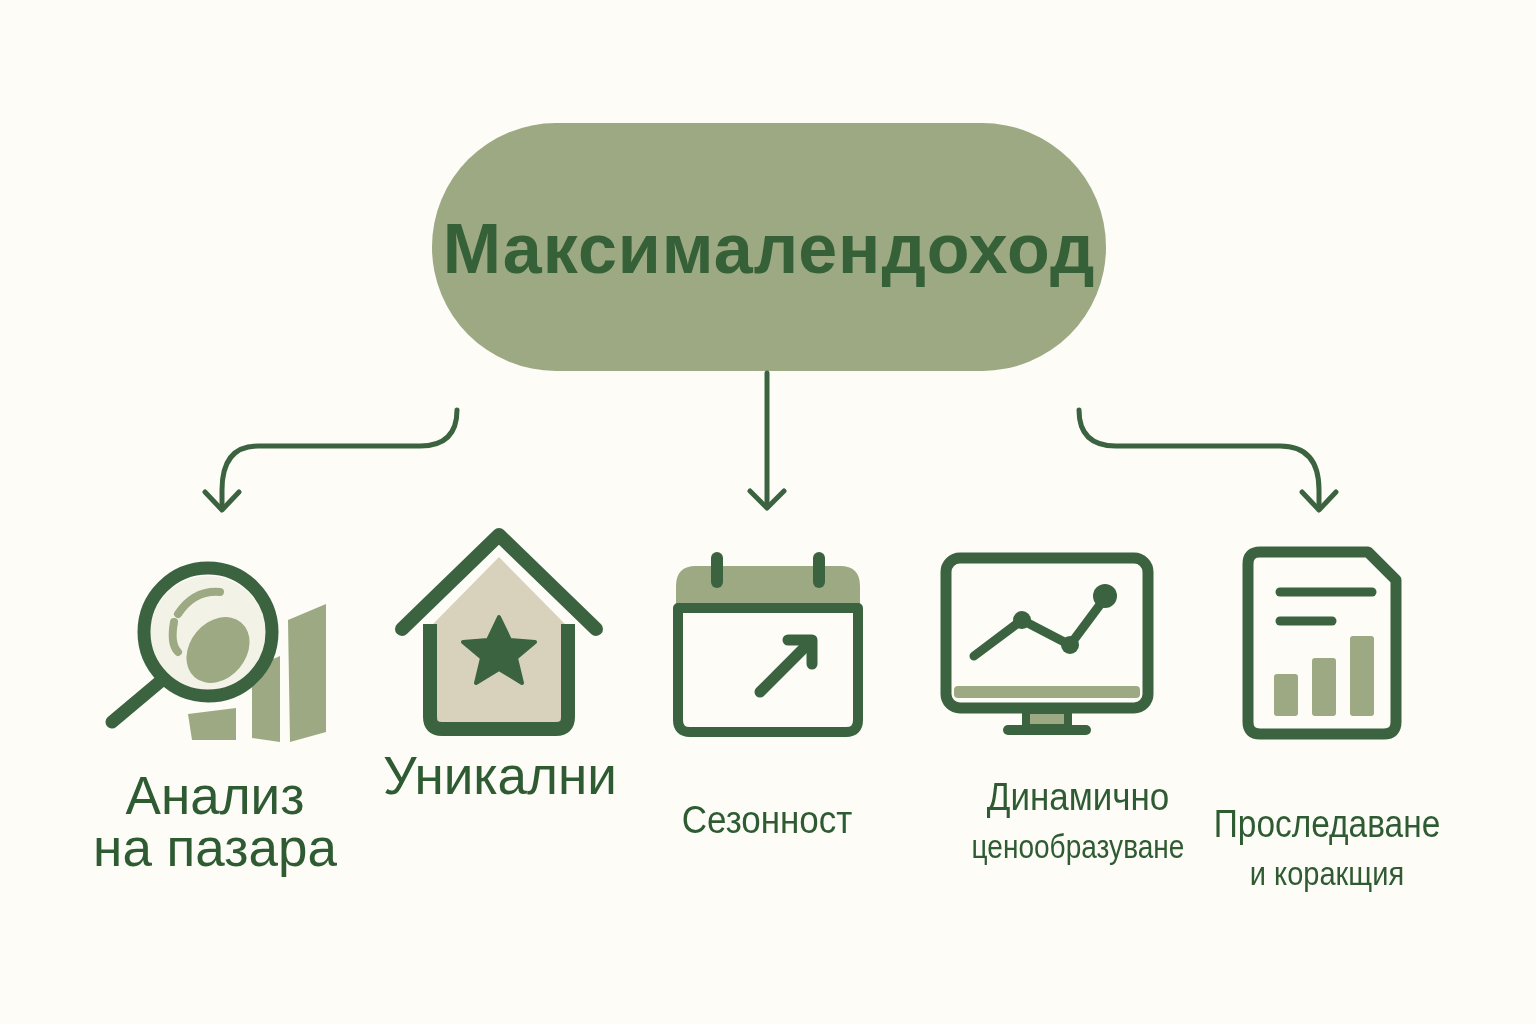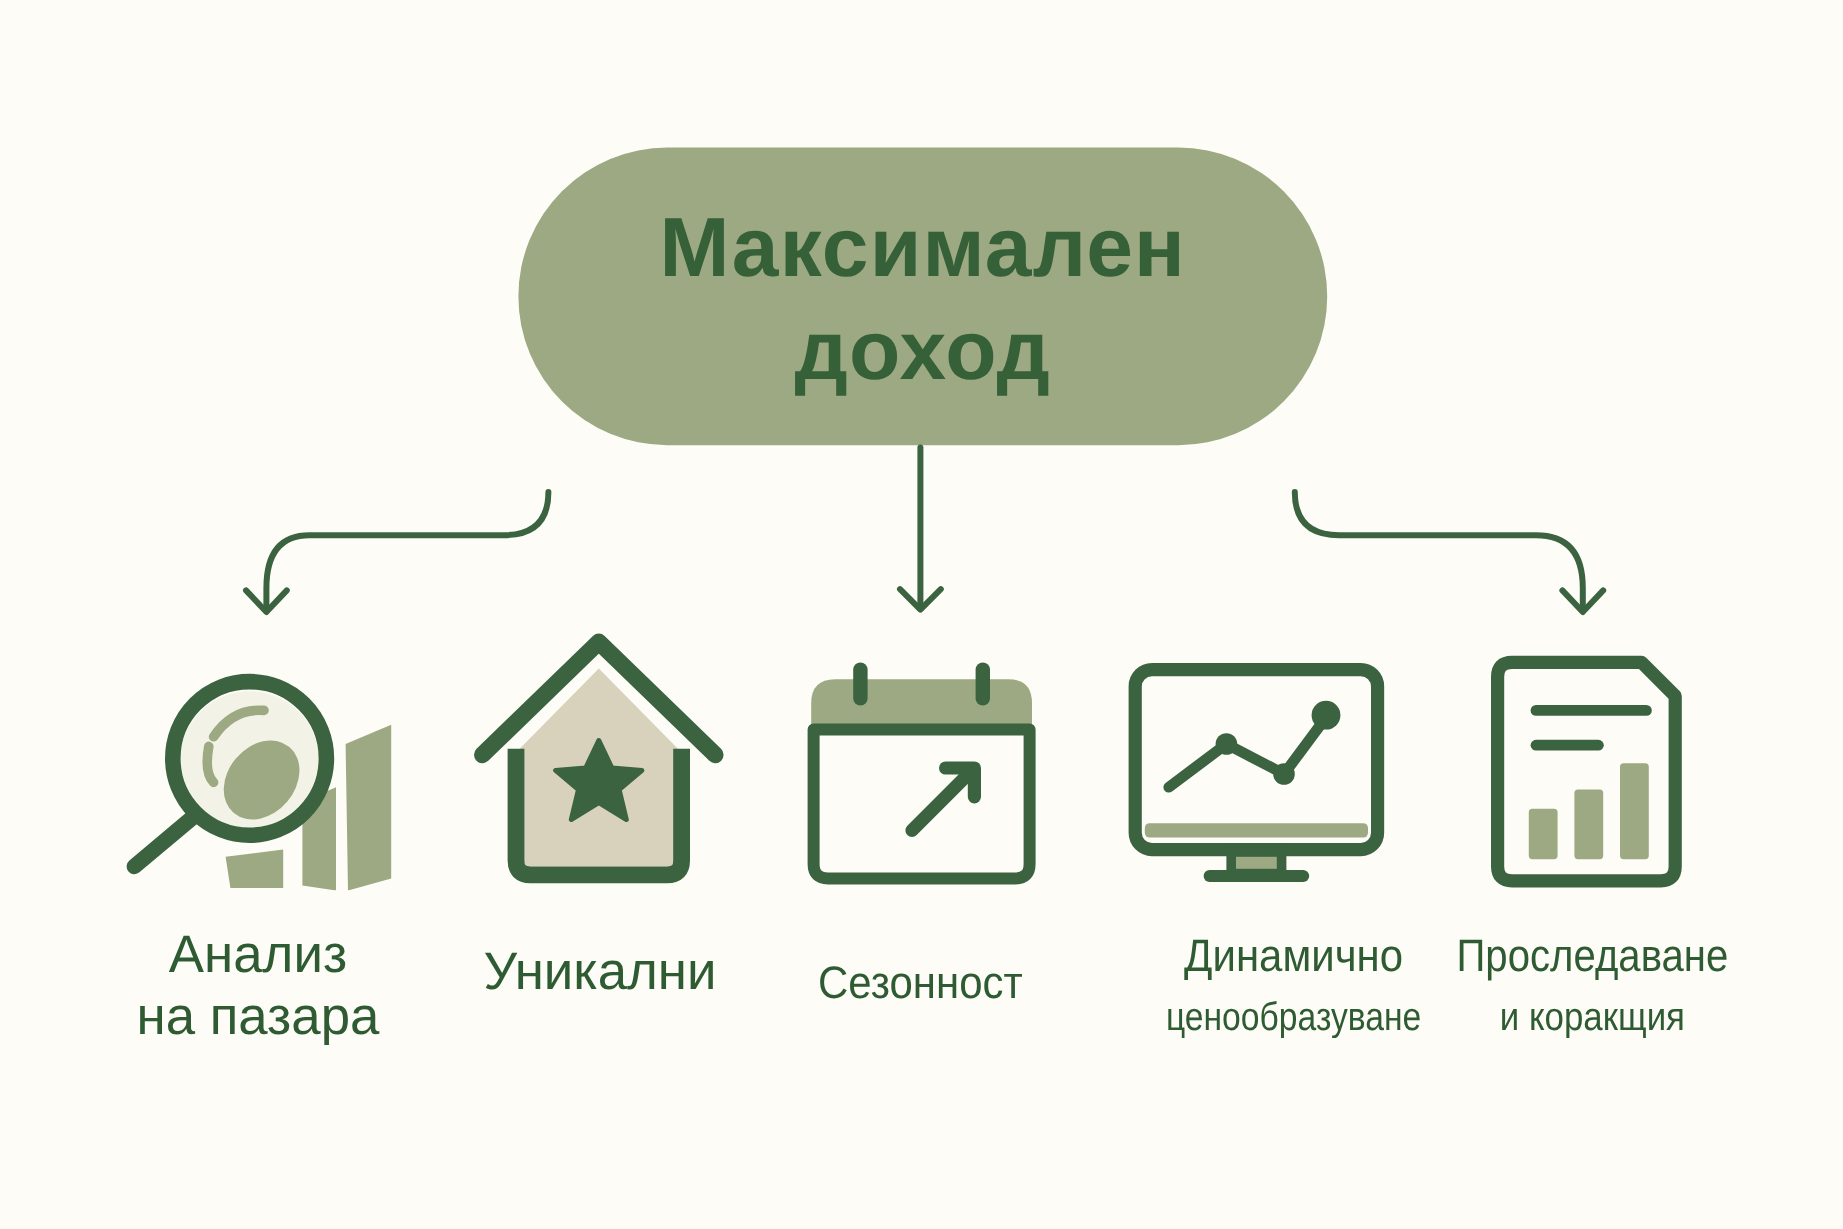--- a/index.html
+++ b/index.html
@@ -21,21 +21,20 @@
     }
     .root-pill {
       position: absolute;
       left: 432px;
       top: 123px;
       width: 674px;
       height: 248px;
       border-radius: 124px;
       background: #9ca982;
       display: flex;
-      flex-direction: column;
       align-items: center;
       justify-content: center;
       box-sizing: border-box;
       padding-top: 4px;
     }
     .root-pill .line {
       color: #356038;
       font-weight: bold;
       font-size: 70px;
       line-height: 86px;
@@ -52,21 +51,21 @@
     .label {
       position: absolute;
       color: #2f5b33;
       text-align: center;
       white-space: nowrap;
       transform: translateX(-50%);
     }
     .label .l1, .label .l2 {
       display: block;
     }
-    .lbl-big { font-size: 44px; line-height: 52px; }
+    .lbl-big { font-size: 53px; line-height: 52px; }
     .lbl-cond { font-size: 38px; line-height: 50px; }
     .lbl-small { font-size: 33px; line-height: 50px; }
   </style>
 </head>
 <body>
 
 <div class="canvas">
 
   <div class="root-pill">
     <span class="line">Максимален</span>
@@ -137,31 +136,31 @@
     <rect x="38" y="130" width="24" height="42" rx="3" fill="#9ca982"></rect>
     <rect x="76" y="114" width="24" height="58" rx="3" fill="#9ca982"></rect>
     <rect x="114" y="92" width="24" height="80" rx="3" fill="#9ca982"></rect>
   </svg>
 
   <div class="label lbl-big" style="left:215px;top:770px">
     <span class="l1">Анализ</span>
     <span class="l2">на пазара</span>
   </div>
 
-  <div class="label lbl-big" style="left:500px;top:784px">
+  <div class="label lbl-big" style="left:500px;top:750px">
     <span class="l1">Уникални</span>
   </div>
 
   <div class="label lbl-cond" style="left:767px;top:795px;transform:translateX(-50%) scaleX(0.92)">
     <span class="l1">Сезонност</span>
   </div>
 
   <div class="label" style="left:1078px;top:772px">
     <span class="l1 lbl-cond" style="transform:scaleX(0.92)">Динамично</span>
     <span class="l2 lbl-small" style="transform:scaleX(0.85)">ценообразуване</span>
   </div>
 
-  <div class="label" style="left:1327px;top:772px">
+  <div class="label" style="left:1327px;top:799px">
     <span class="l1 lbl-cond" style="transform:scaleX(0.88)">Проследаване</span>
     <span class="l2 lbl-small" style="transform:scaleX(0.88)">и коракщия</span>
   </div>
 
 </div>
 
 </body></html>

